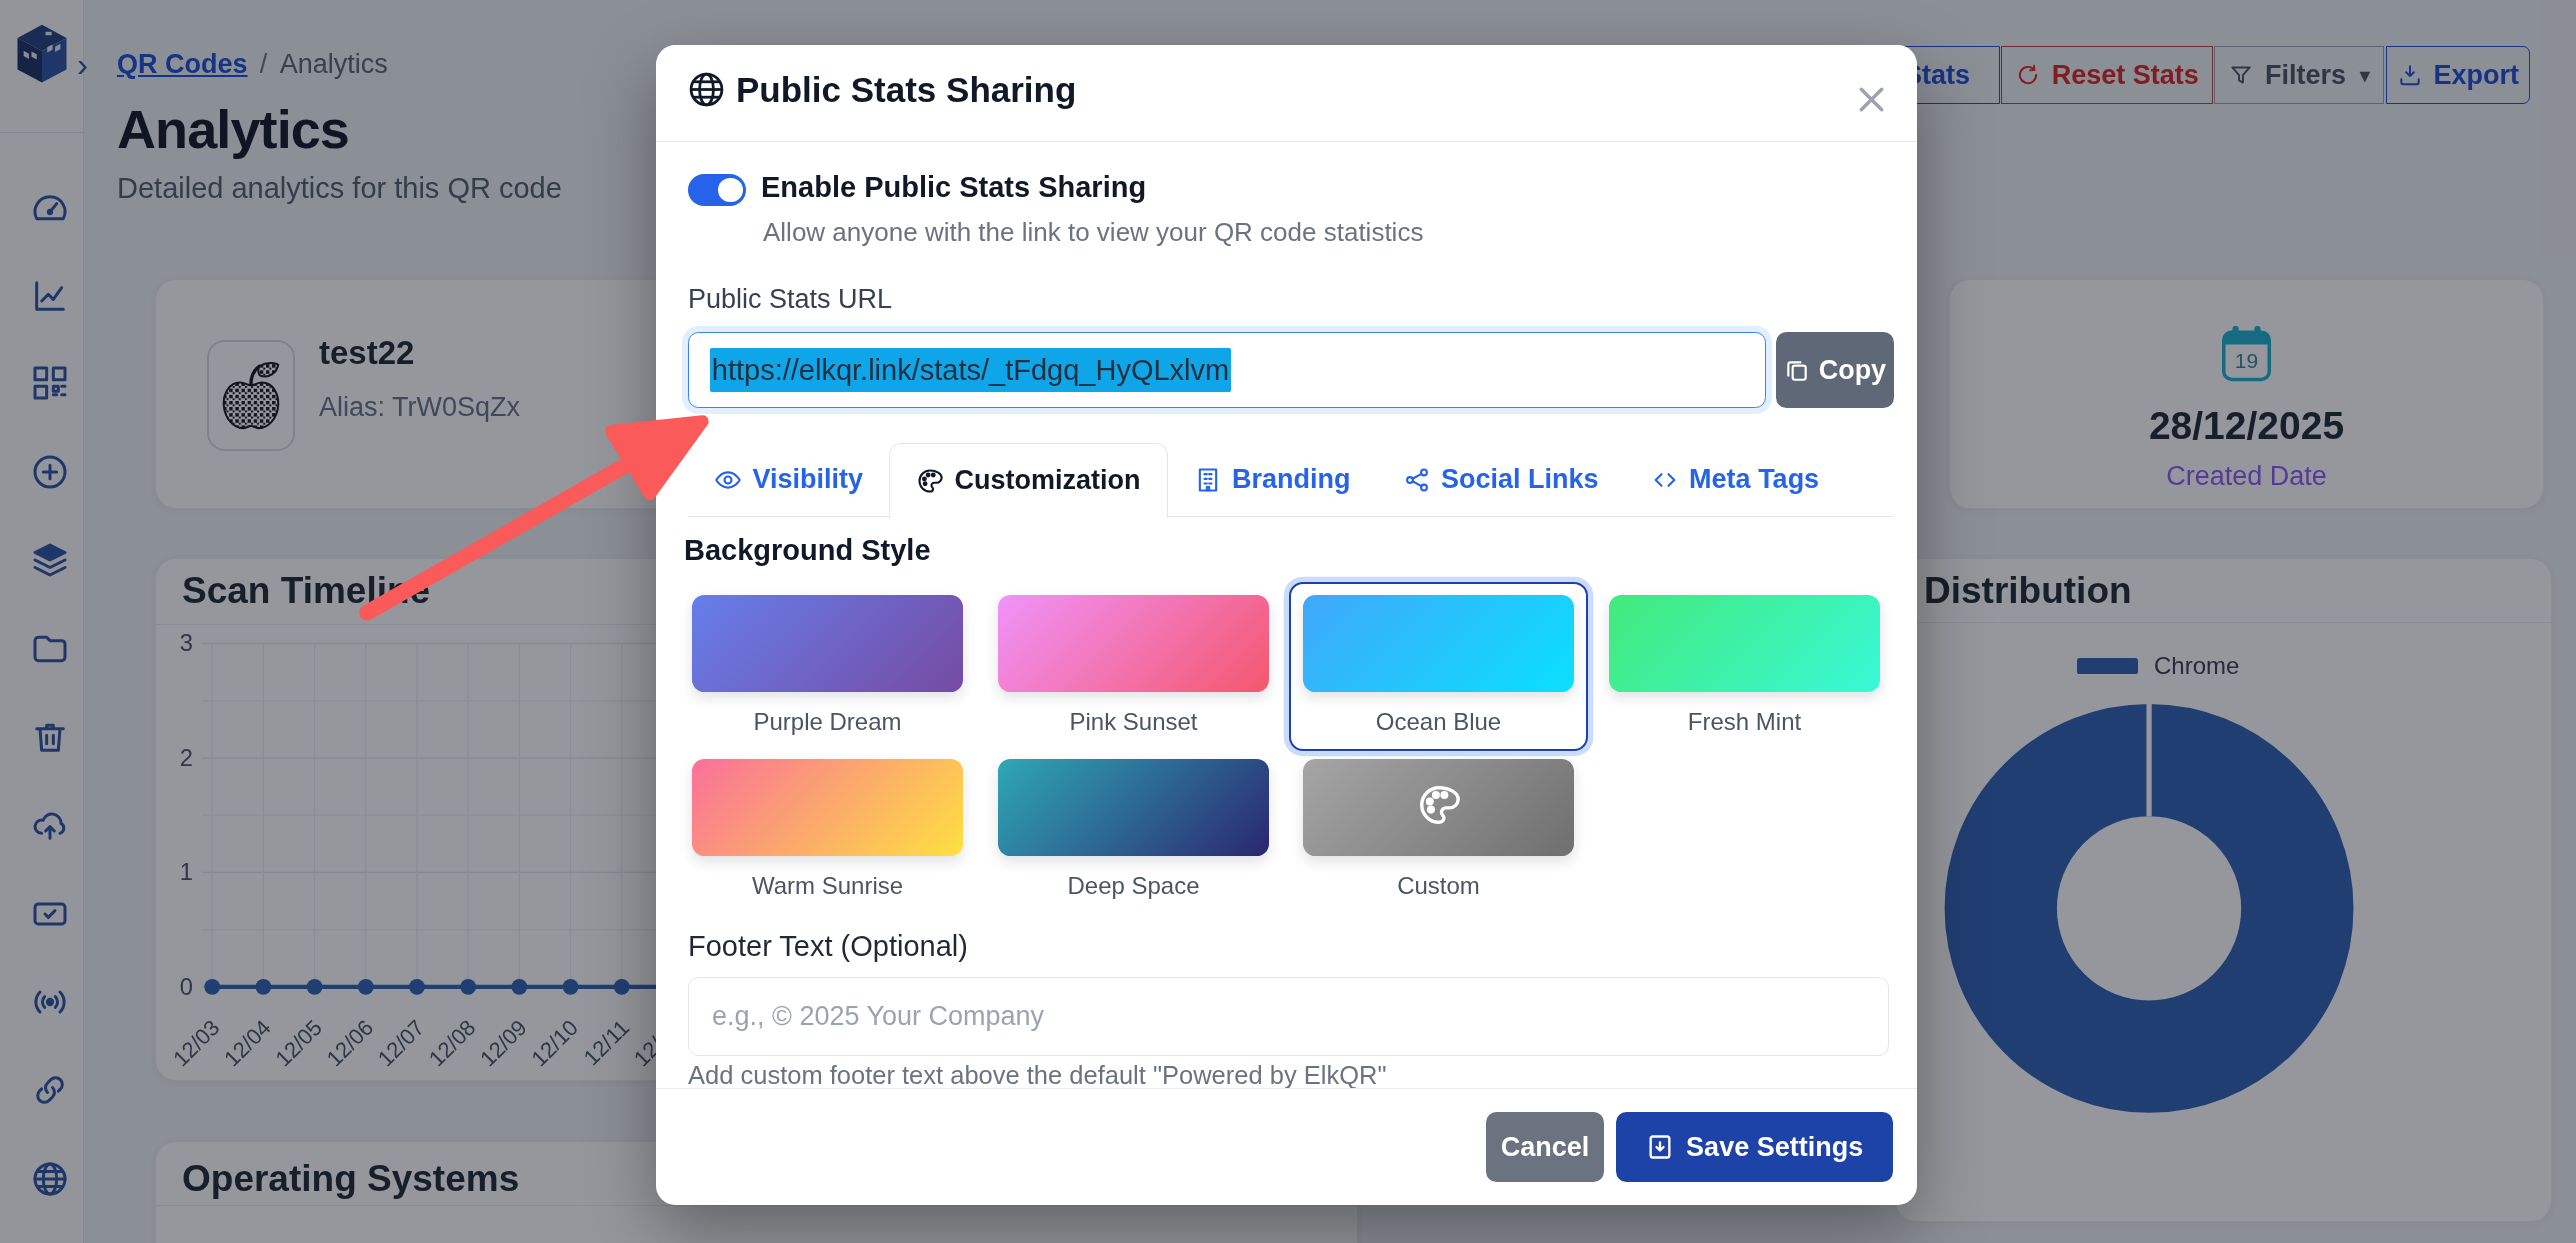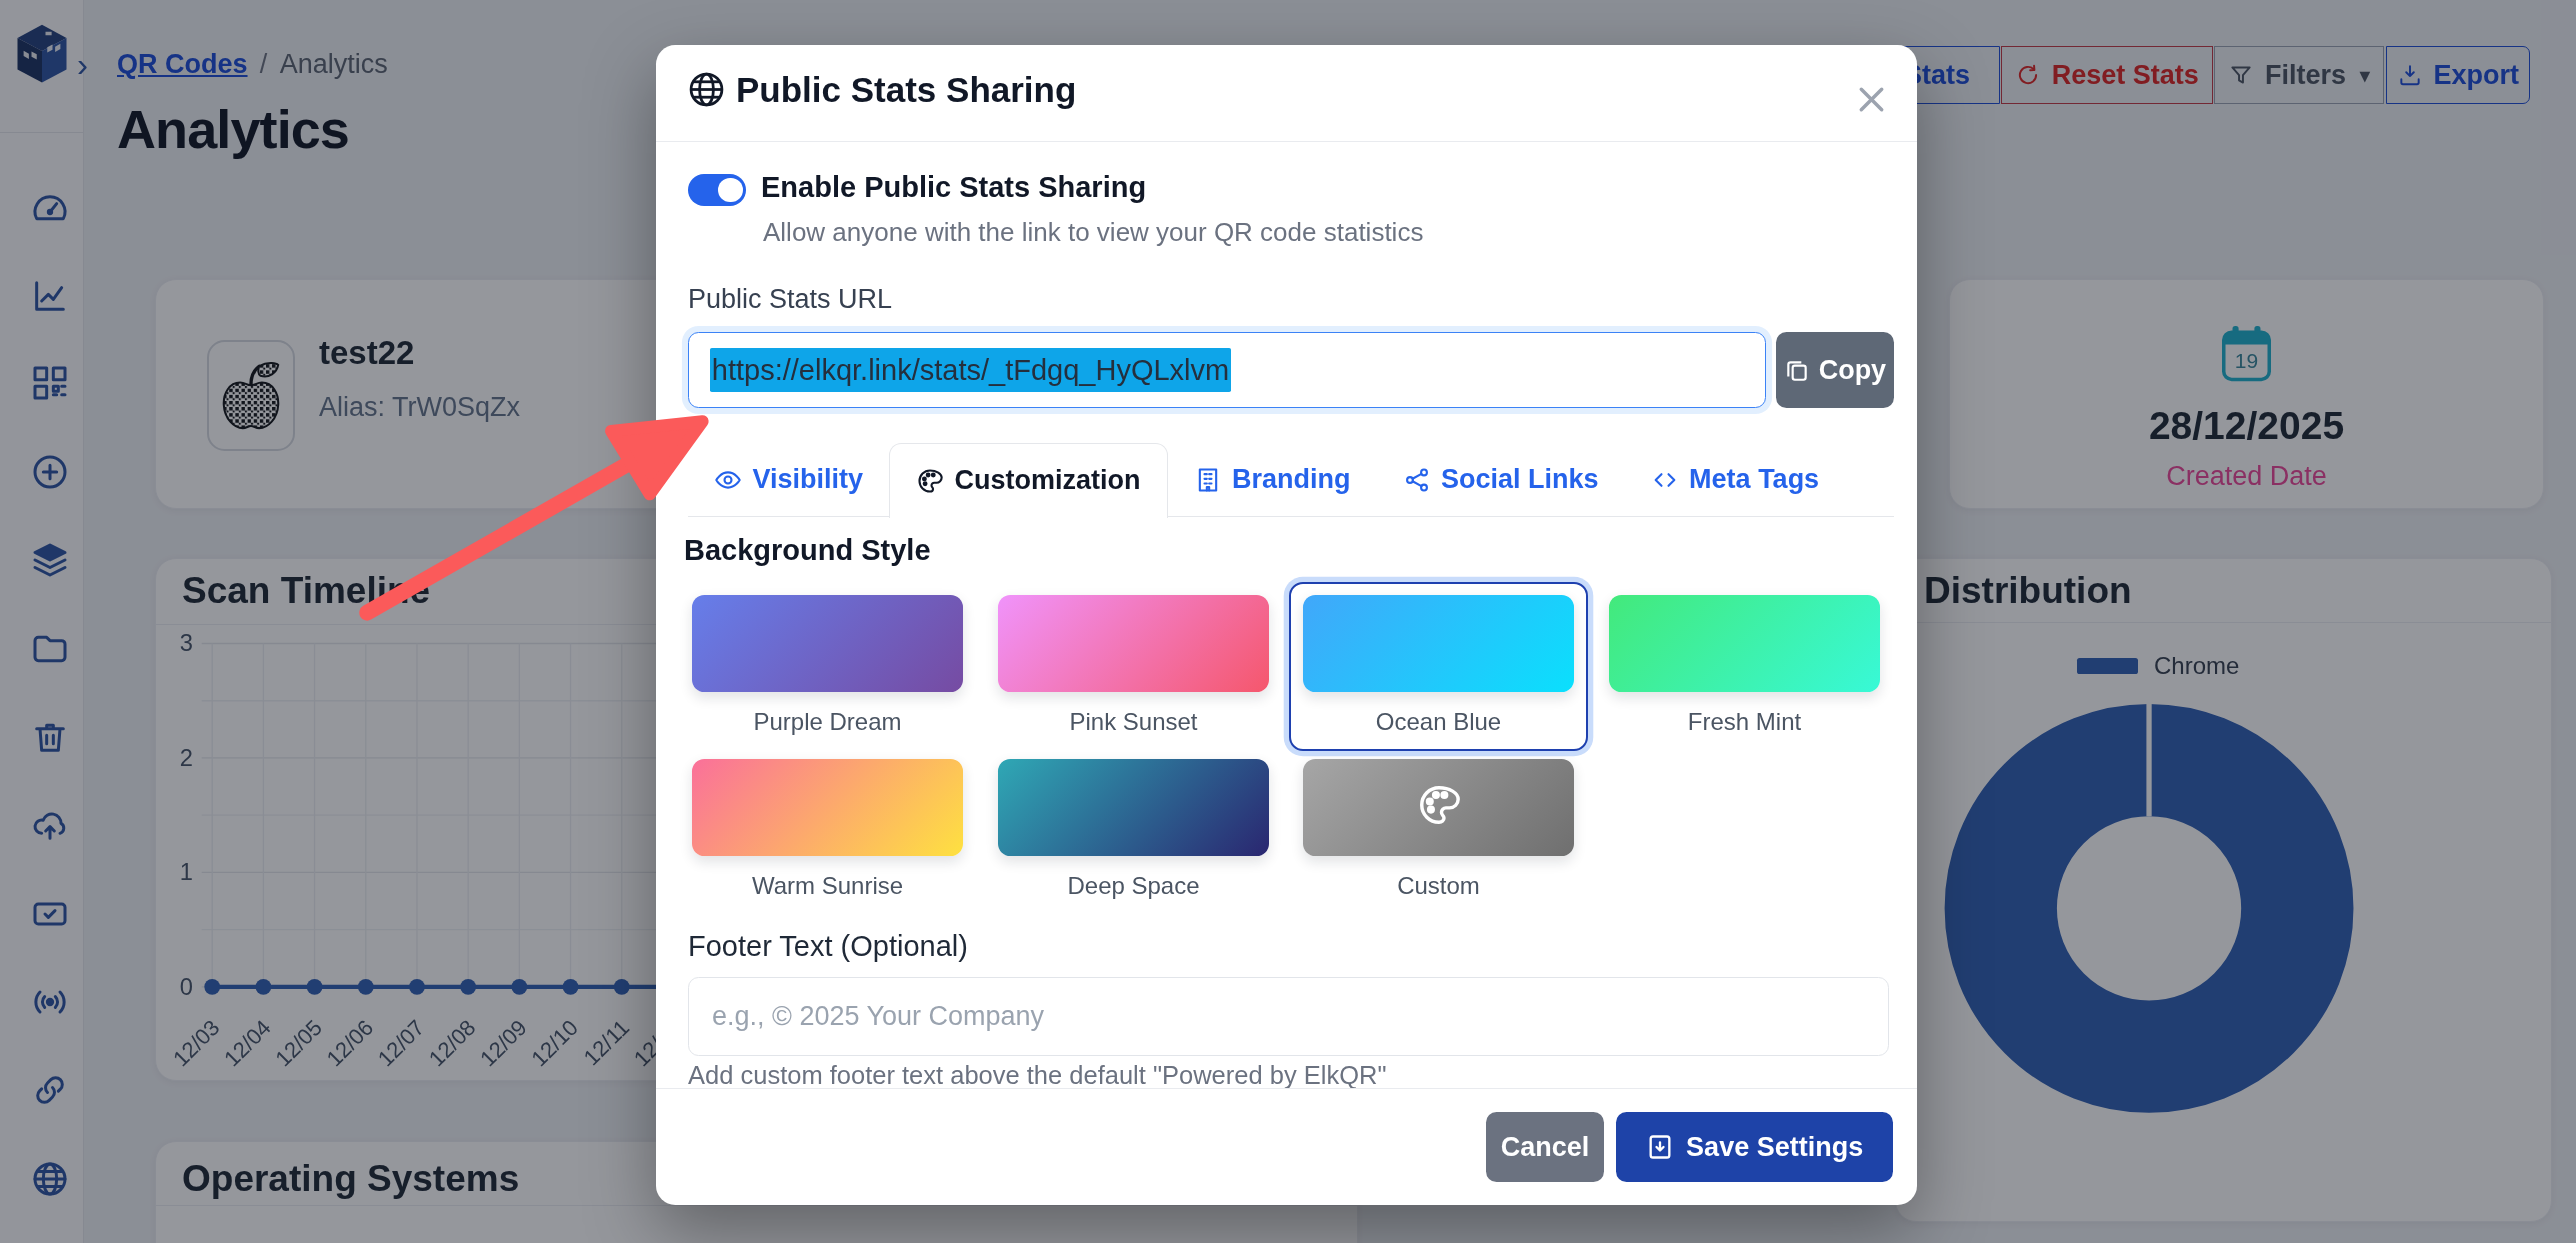--- a/index.html
+++ b/index.html
@@ -40,21 +40,21 @@
   .card-title { position:absolute; left:26px; top:10.5px; font-size:37px; font-weight:700; color:#1f2937; }
   .card-rule { position:absolute; left:0; right:0; height:0.9px; background:#eceef2; }
 
   .qrbox { position:absolute; left:51px; top:60px; width:88px; height:111px; border:2.6px solid #d6dae1;
     border-radius:17.6px; background:#fff; display:flex; align-items:center; justify-content:center; }
   .qr-name { position:absolute; left:163px; top:54px; font-size:33px; font-weight:700; color:#1f2937; }
   .qr-alias { position:absolute; left:163px; top:112px; font-size:27px; color:#64748b; }
 
   .date-card-inner { position:absolute; left:0; right:0; top:46px; text-align:center; }
   .date-val { font-size:39px; font-weight:800; color:#1f2937; margin-top:19.3px; }
-  .date-lbl { font-size:27px; color:#ec4899; margin-top:12.3px; }
+  .date-lbl { font-size:27px; color:#8b5cf6; margin-top:12.3px; }
 
   .legend-row { position:absolute; display:flex; align-items:center; gap:16px; }
   .legend-swatch { width:61px; height:16.7px; border-radius:2.6px; }
   .legend-label { font-size:24px; color:#374151; }
 
   
   #dim { position:absolute; inset:0; background:rgba(13,18,30,0.44); z-index:40; }
 
   
   #modal { position:absolute; left:656px; top:45px; width:1261px; height:1160px; background:#fff;
@@ -187,20 +187,21 @@
       </div>
   </aside>
   <div class="chev">›</div>
 
   <nav class="breadcrumb">
     <a class="crumb-link">QR Codes</a>
     <span class="crumb-sep">/</span>
     <span class="crumb-cur">Analytics</span>
   </nav>
   <h1 class="page-title">Analytics</h1>
+  <div class="page-sub">Detailed analytics for this QR code</div>
 
   <div id="toolbar">
       <button class="tbtn" style="left: 1874px; width: 126px; color: rgb(29, 78, 216); border-color: rgb(29, 78, 216); border-radius: 7px 0px 0px 7px;">
         <span>Stats</span>
       </button>
       <button class="tbtn" style="left: 2001px; width: 212px; color: rgb(220, 38, 38); border-color: rgb(194, 58, 70);">
         <span style="display:flex">
           <svg viewBox="0 0 24 24" fill="none" stroke="currentColor" stroke-width="1.8" stroke-linecap="round" stroke-linejoin="round">
             <path d="M19.5 12a7.5 7.5 0 1 1-2.2-5.3"></path>
             <path d="M17.6 3.5 17.9 7.3 14 7.6"></path>

